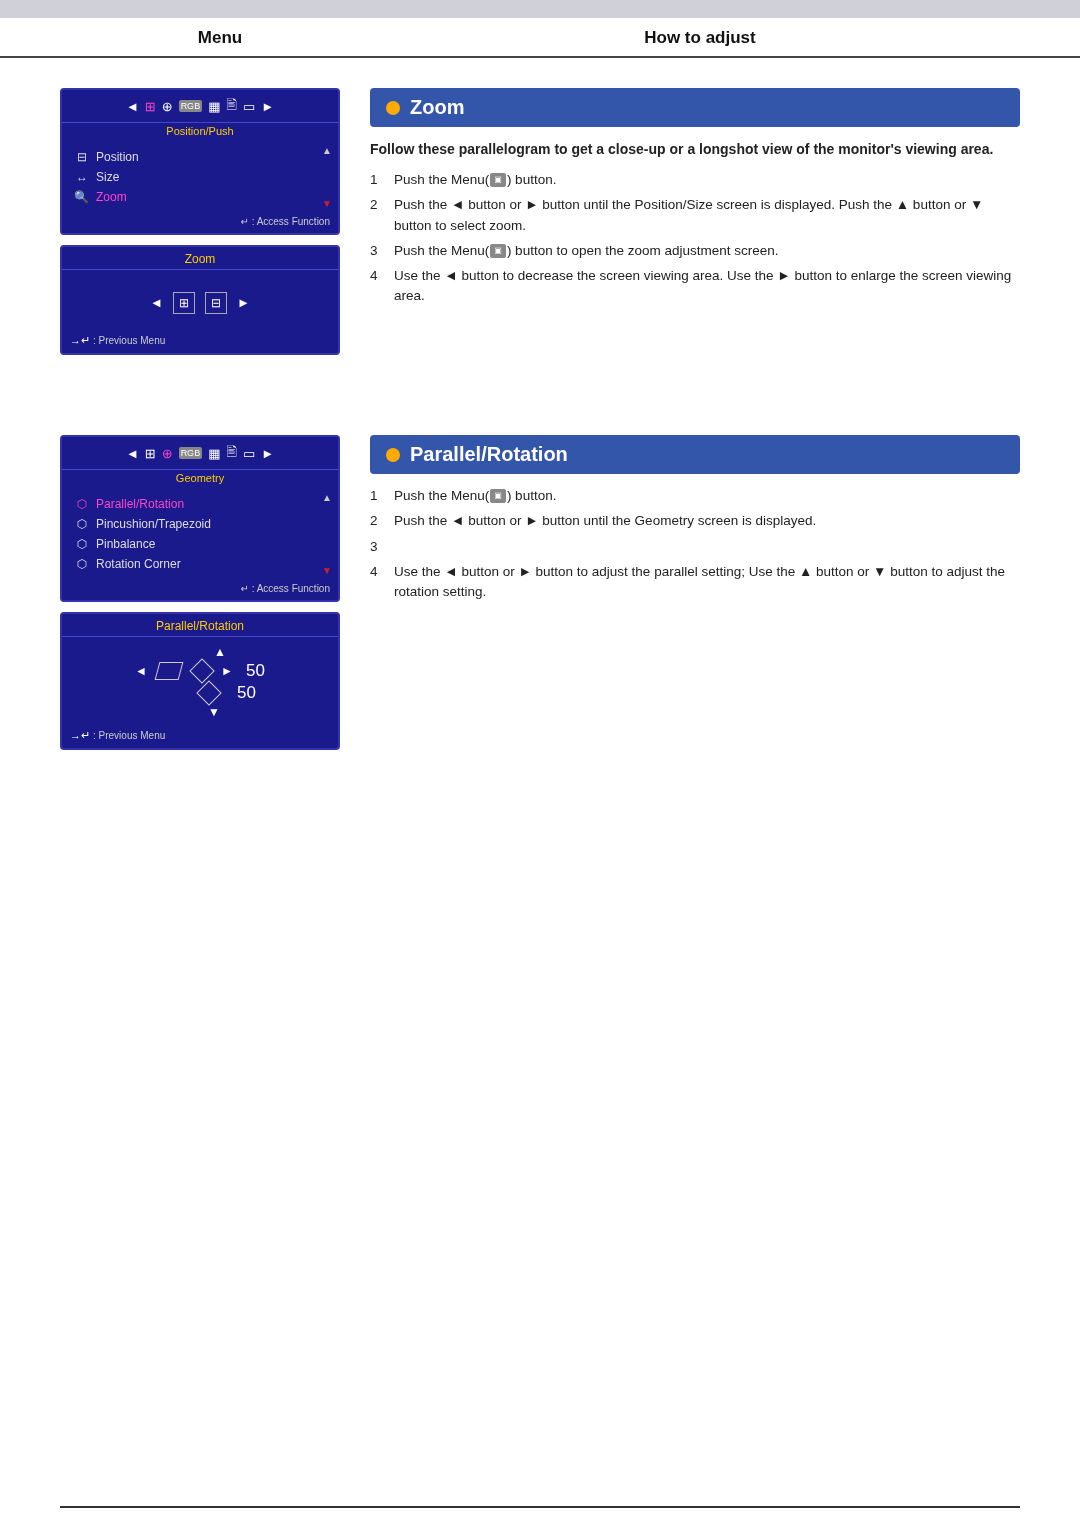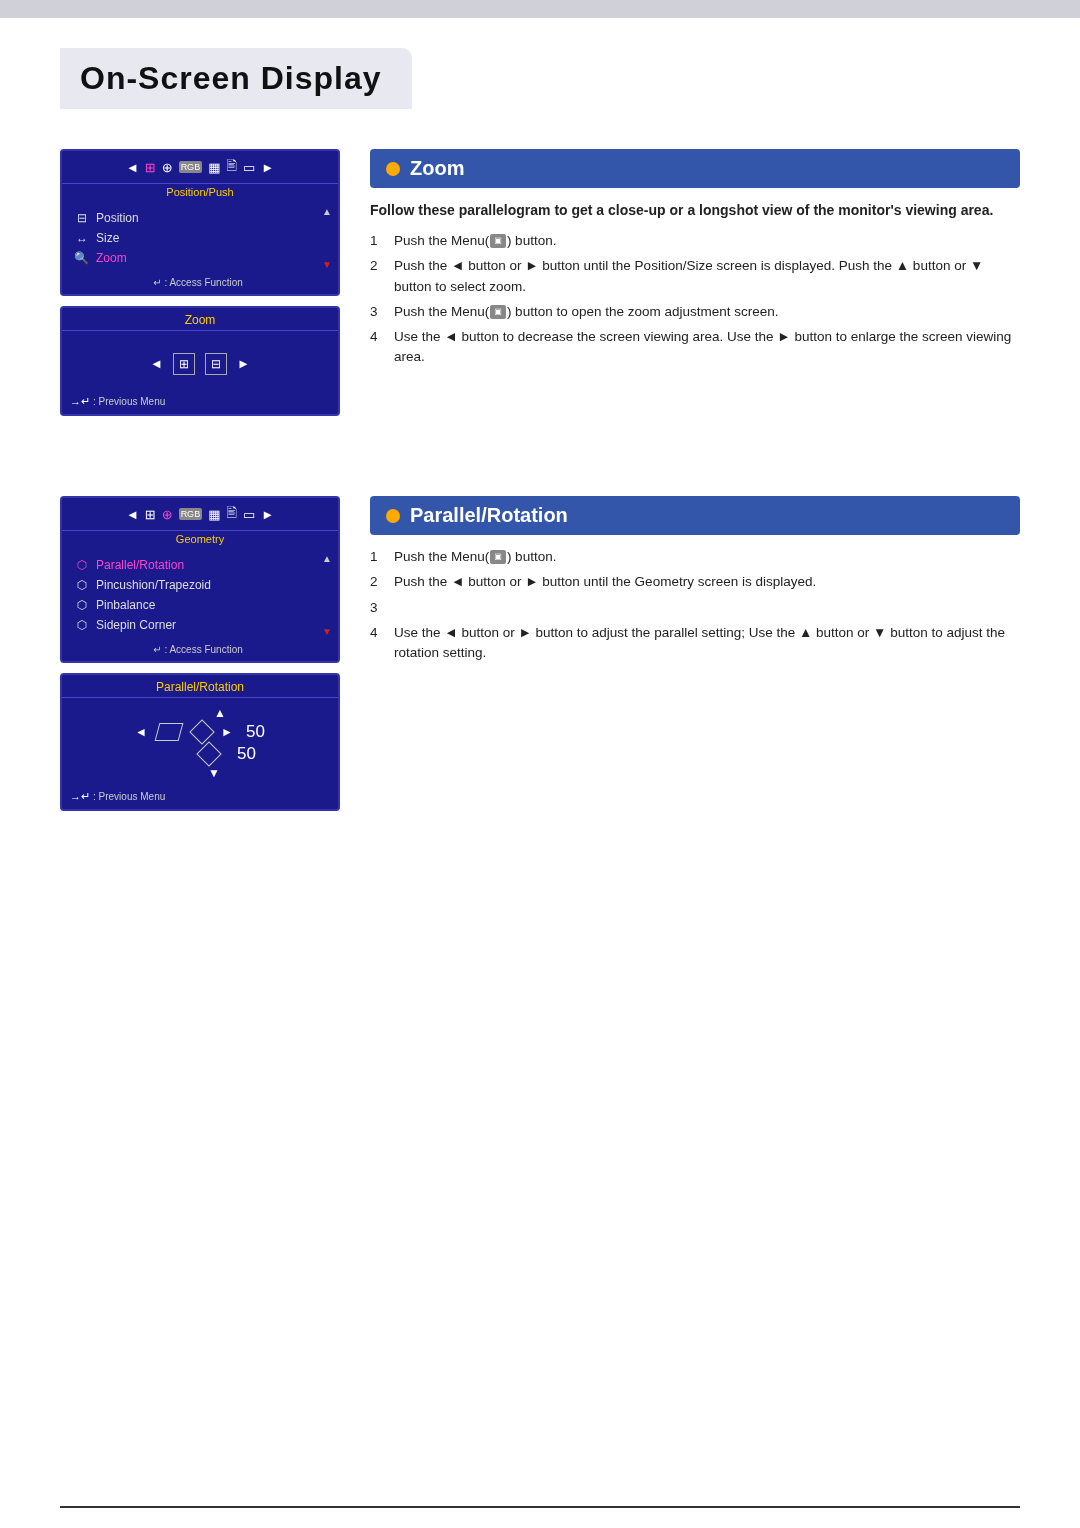--- a/index.html
+++ b/index.html
@@ -163,21 +163,21 @@
     .osd-scroll-down {
       position: absolute;
       right: 6px;
       bottom: 4px;
       color: #cc2222;
       font-size: 10px;
     }
 
     .osd-access-label {
       background: #1a1a8c;
-      text-align: center;
+      text-align: right;
       padding: 3px 8px 6px 4px;
       font-size: 10px;
       color: #ccc;
     }
 
     
     .osd-sub-screen {
       background: #1a1a8c;
       border: 2px solid #3333aa;
       border-radius: 4px;
@@ -320,26 +320,25 @@
       text-align: right;
     }
   </style>
 </head>
 <body>
 
 <div class="page-wrapper">
 
   <div class="top-bar"></div>
 
-  <div class="title-section">
-    <div class="title-box">
-      <span class="page-title">On-Screen Display</span>
-    </div>
+
+  <div class="col-headers">
+    <div class="col-menu">Menu</div>
+    <div class="col-adjust">How to adjust</div>
   </div>
-
 
   <div class="content-row">
 
     <div class="osd-column">
 
       <div class="osd-screen">
         <div class="osd-top-bar">
           <span class="osd-arrow-left">◄</span>
           <span class="osd-icon active-icon">⊞</span>
           <span class="osd-icon">⊕</span>
@@ -440,21 +439,21 @@
           <div class="osd-menu-item">
             <span class="osd-menu-item-icon">⬡</span>
             <span>Pincushion/Trapezoid</span>
           </div>
           <div class="osd-menu-item">
             <span class="osd-menu-item-icon">⬡</span>
             <span>Pinbalance</span>
           </div>
           <div class="osd-menu-item">
             <span class="osd-menu-item-icon">⬡</span>
-            <span>Sidepin Corner</span>
+            <span>Rotation Corner</span>
           </div>
           <span class="osd-scroll-down">▼</span>
         </div>
         <div class="osd-access-label">↵ : Access Function</div>
       </div>
 
       <div class="osd-sub-screen">
         <div class="osd-sub-title">Parallel/Rotation</div>
         <div class="osd-parallel-content">
 

